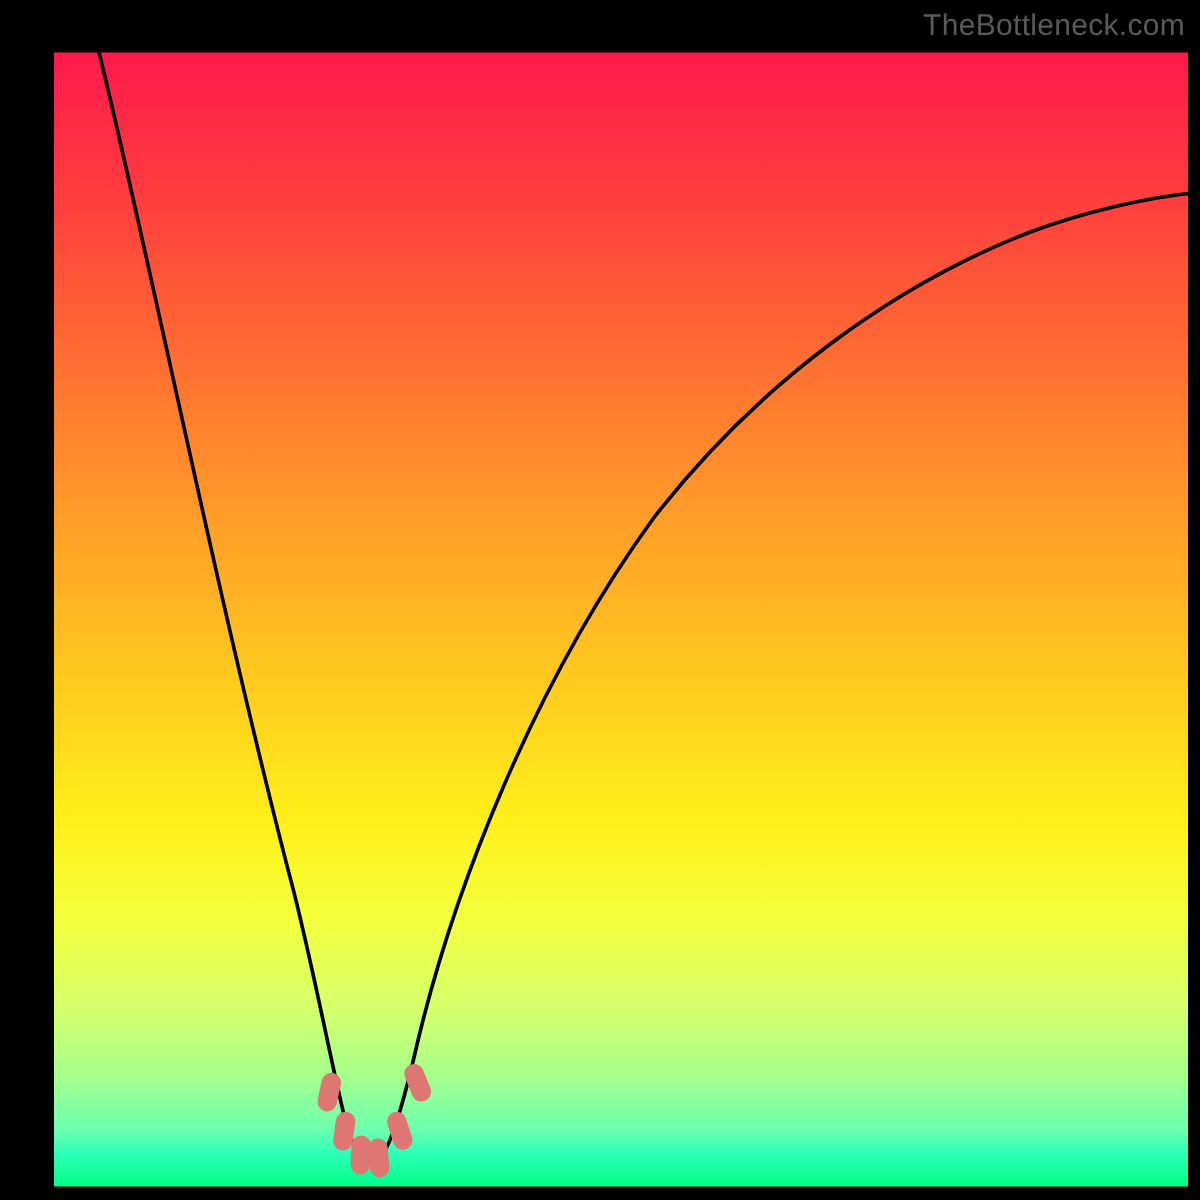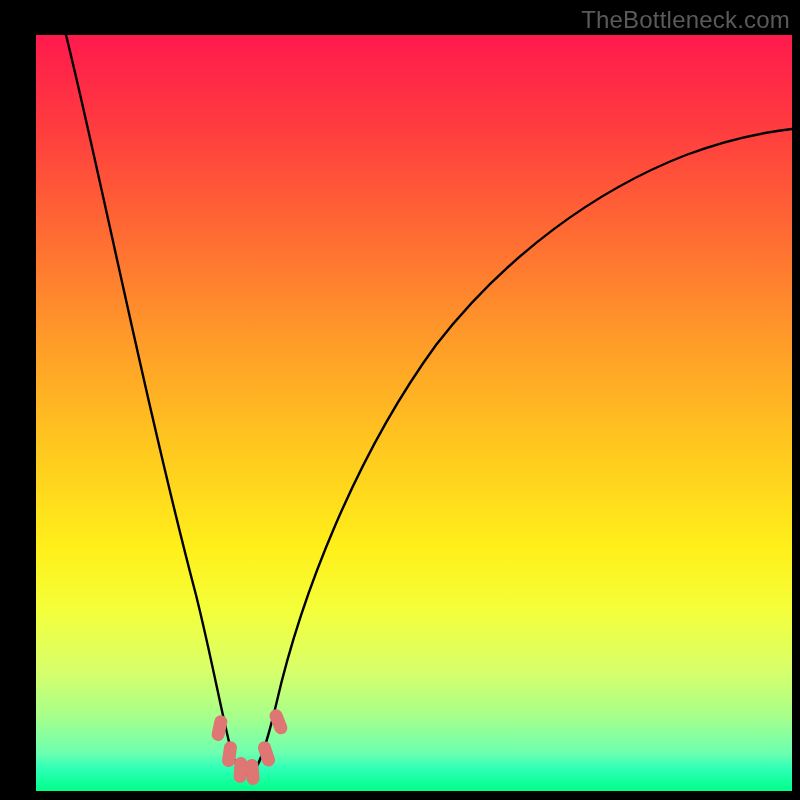--- a/index.html
+++ b/index.html
@@ -37,21 +37,21 @@
       #6cffb0 95%,
       #2fffb8 97%,
       #00ff88 100%
     );
   }
   .watermark {
     position: absolute;
     top: 6px;
     right: 10px;
     font-family: Arial, Helvetica, sans-serif;
-    font-size: 24px;
+    font-size: 20px;
     color: #5a5a5a;
     letter-spacing: 0.2px;
   }
   svg.curve {
     position: absolute;
     left: 0;
     top: 0;
     width: 756px;
     height: 756px;
   }

